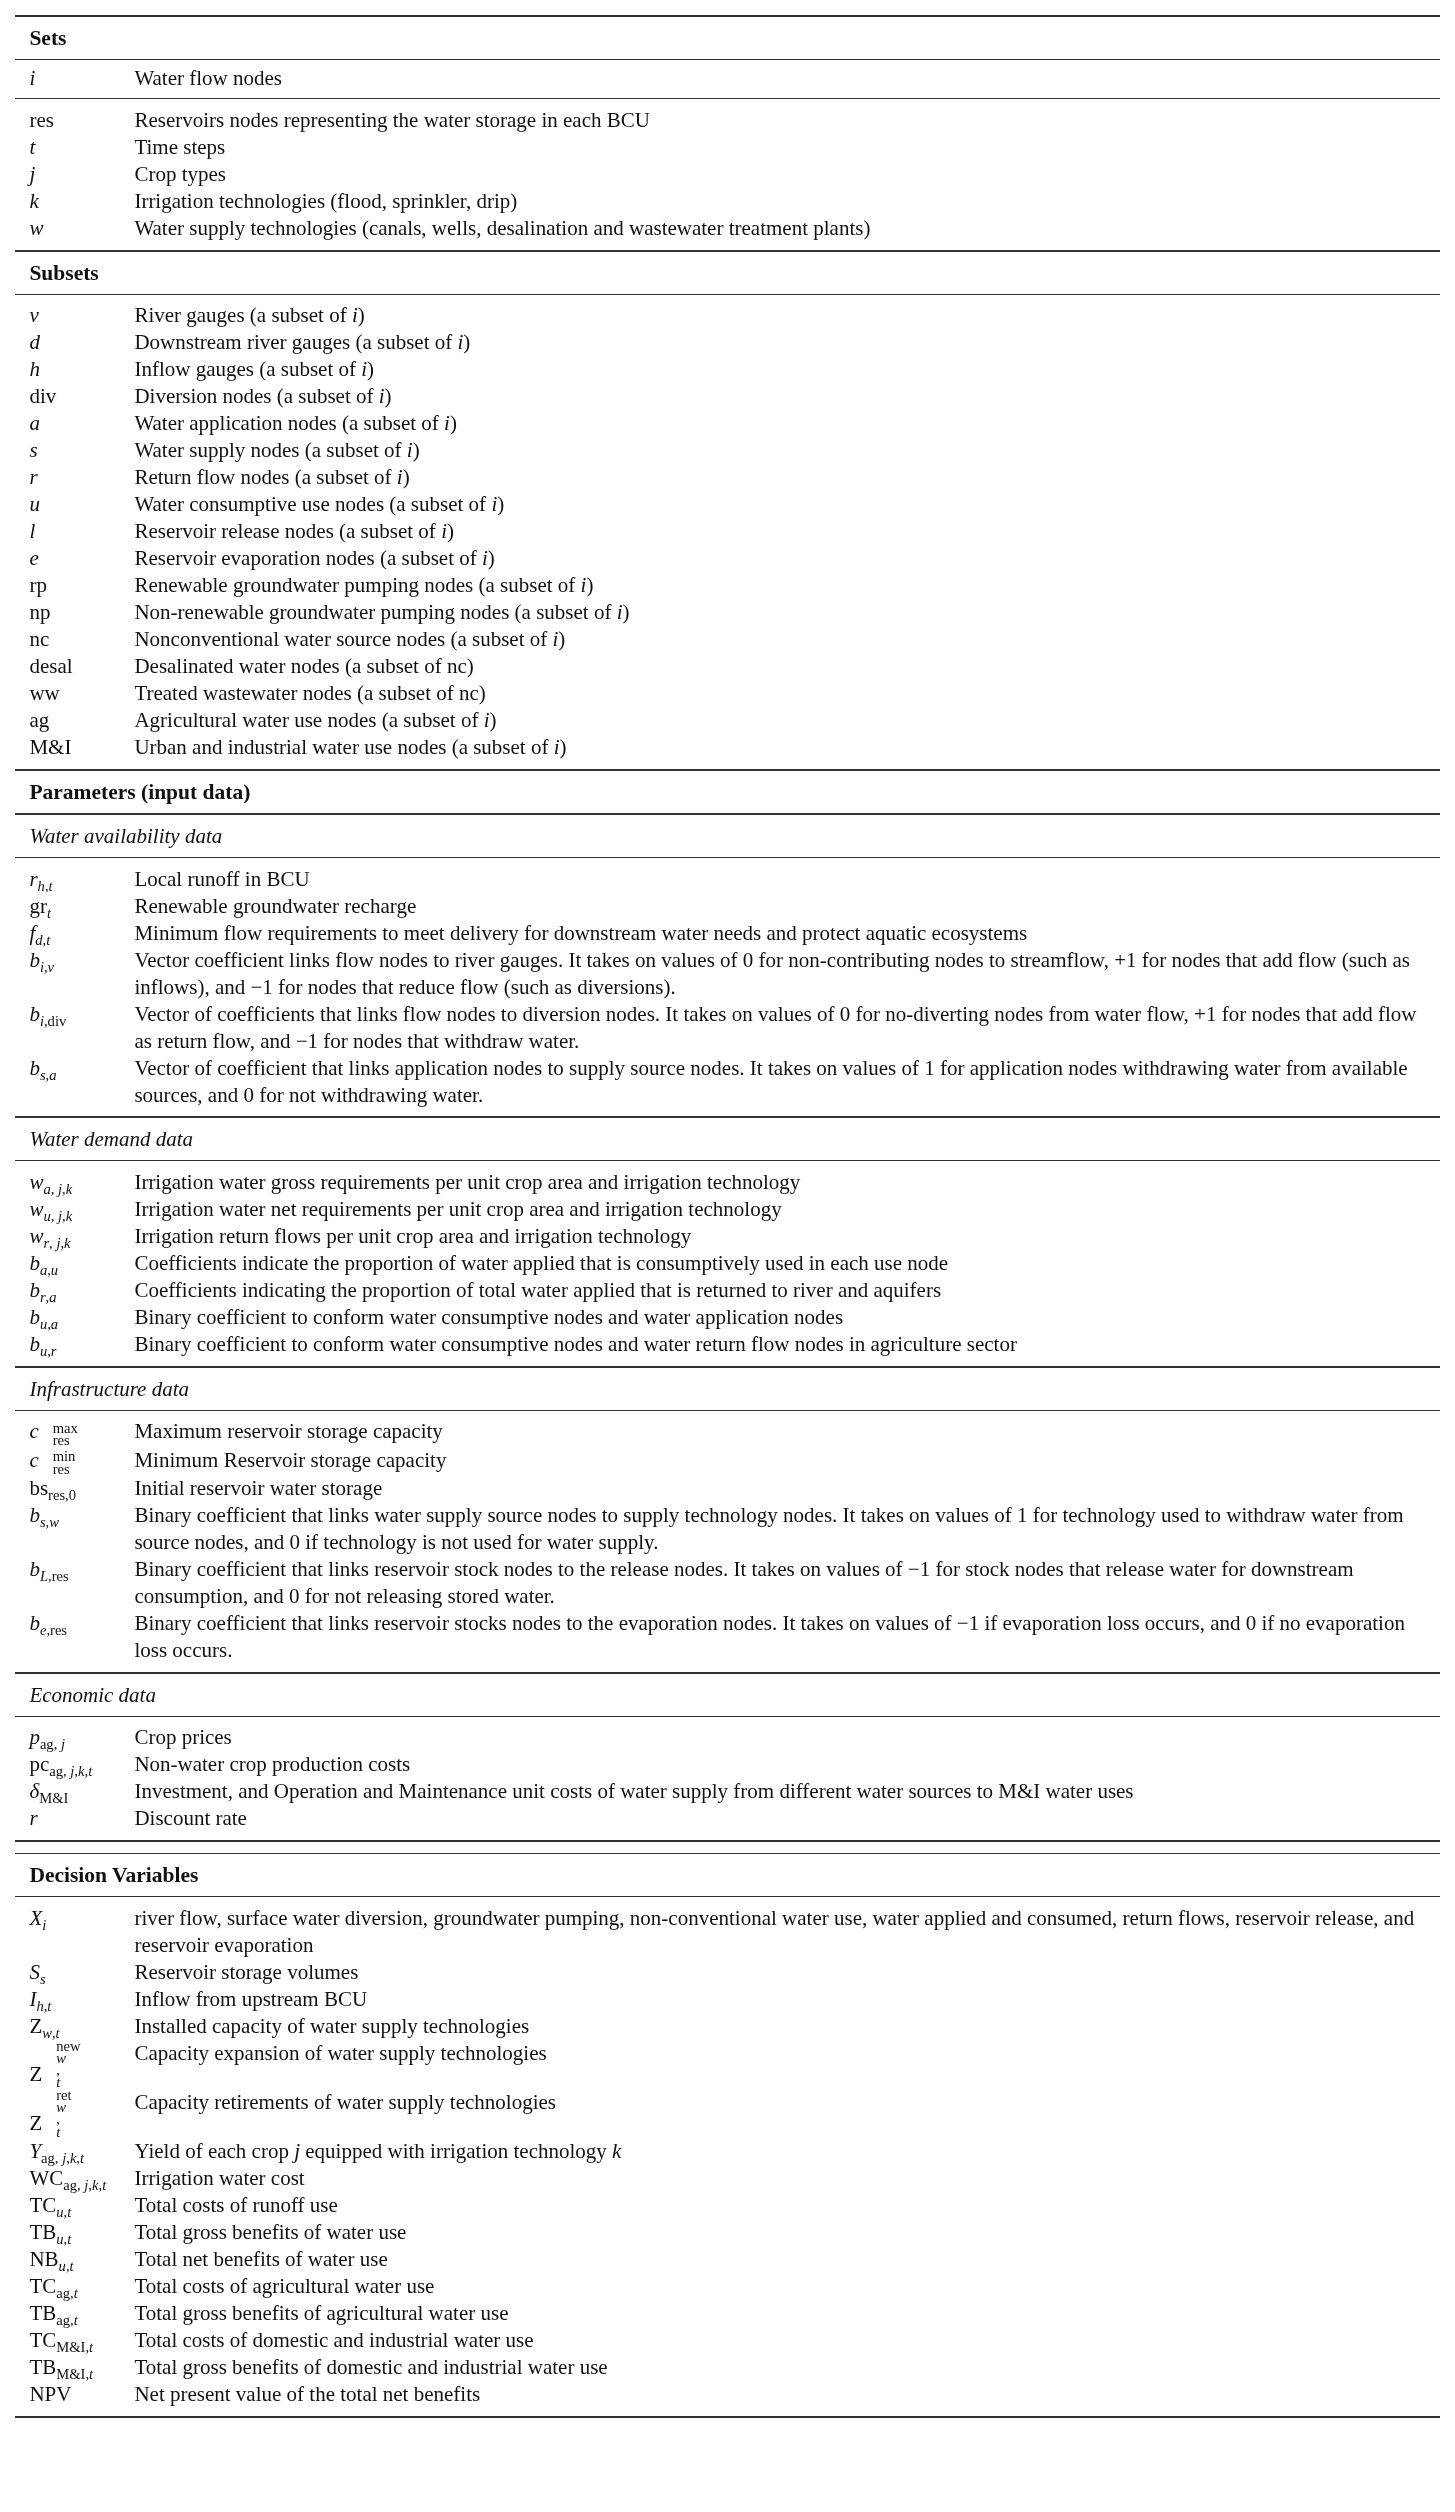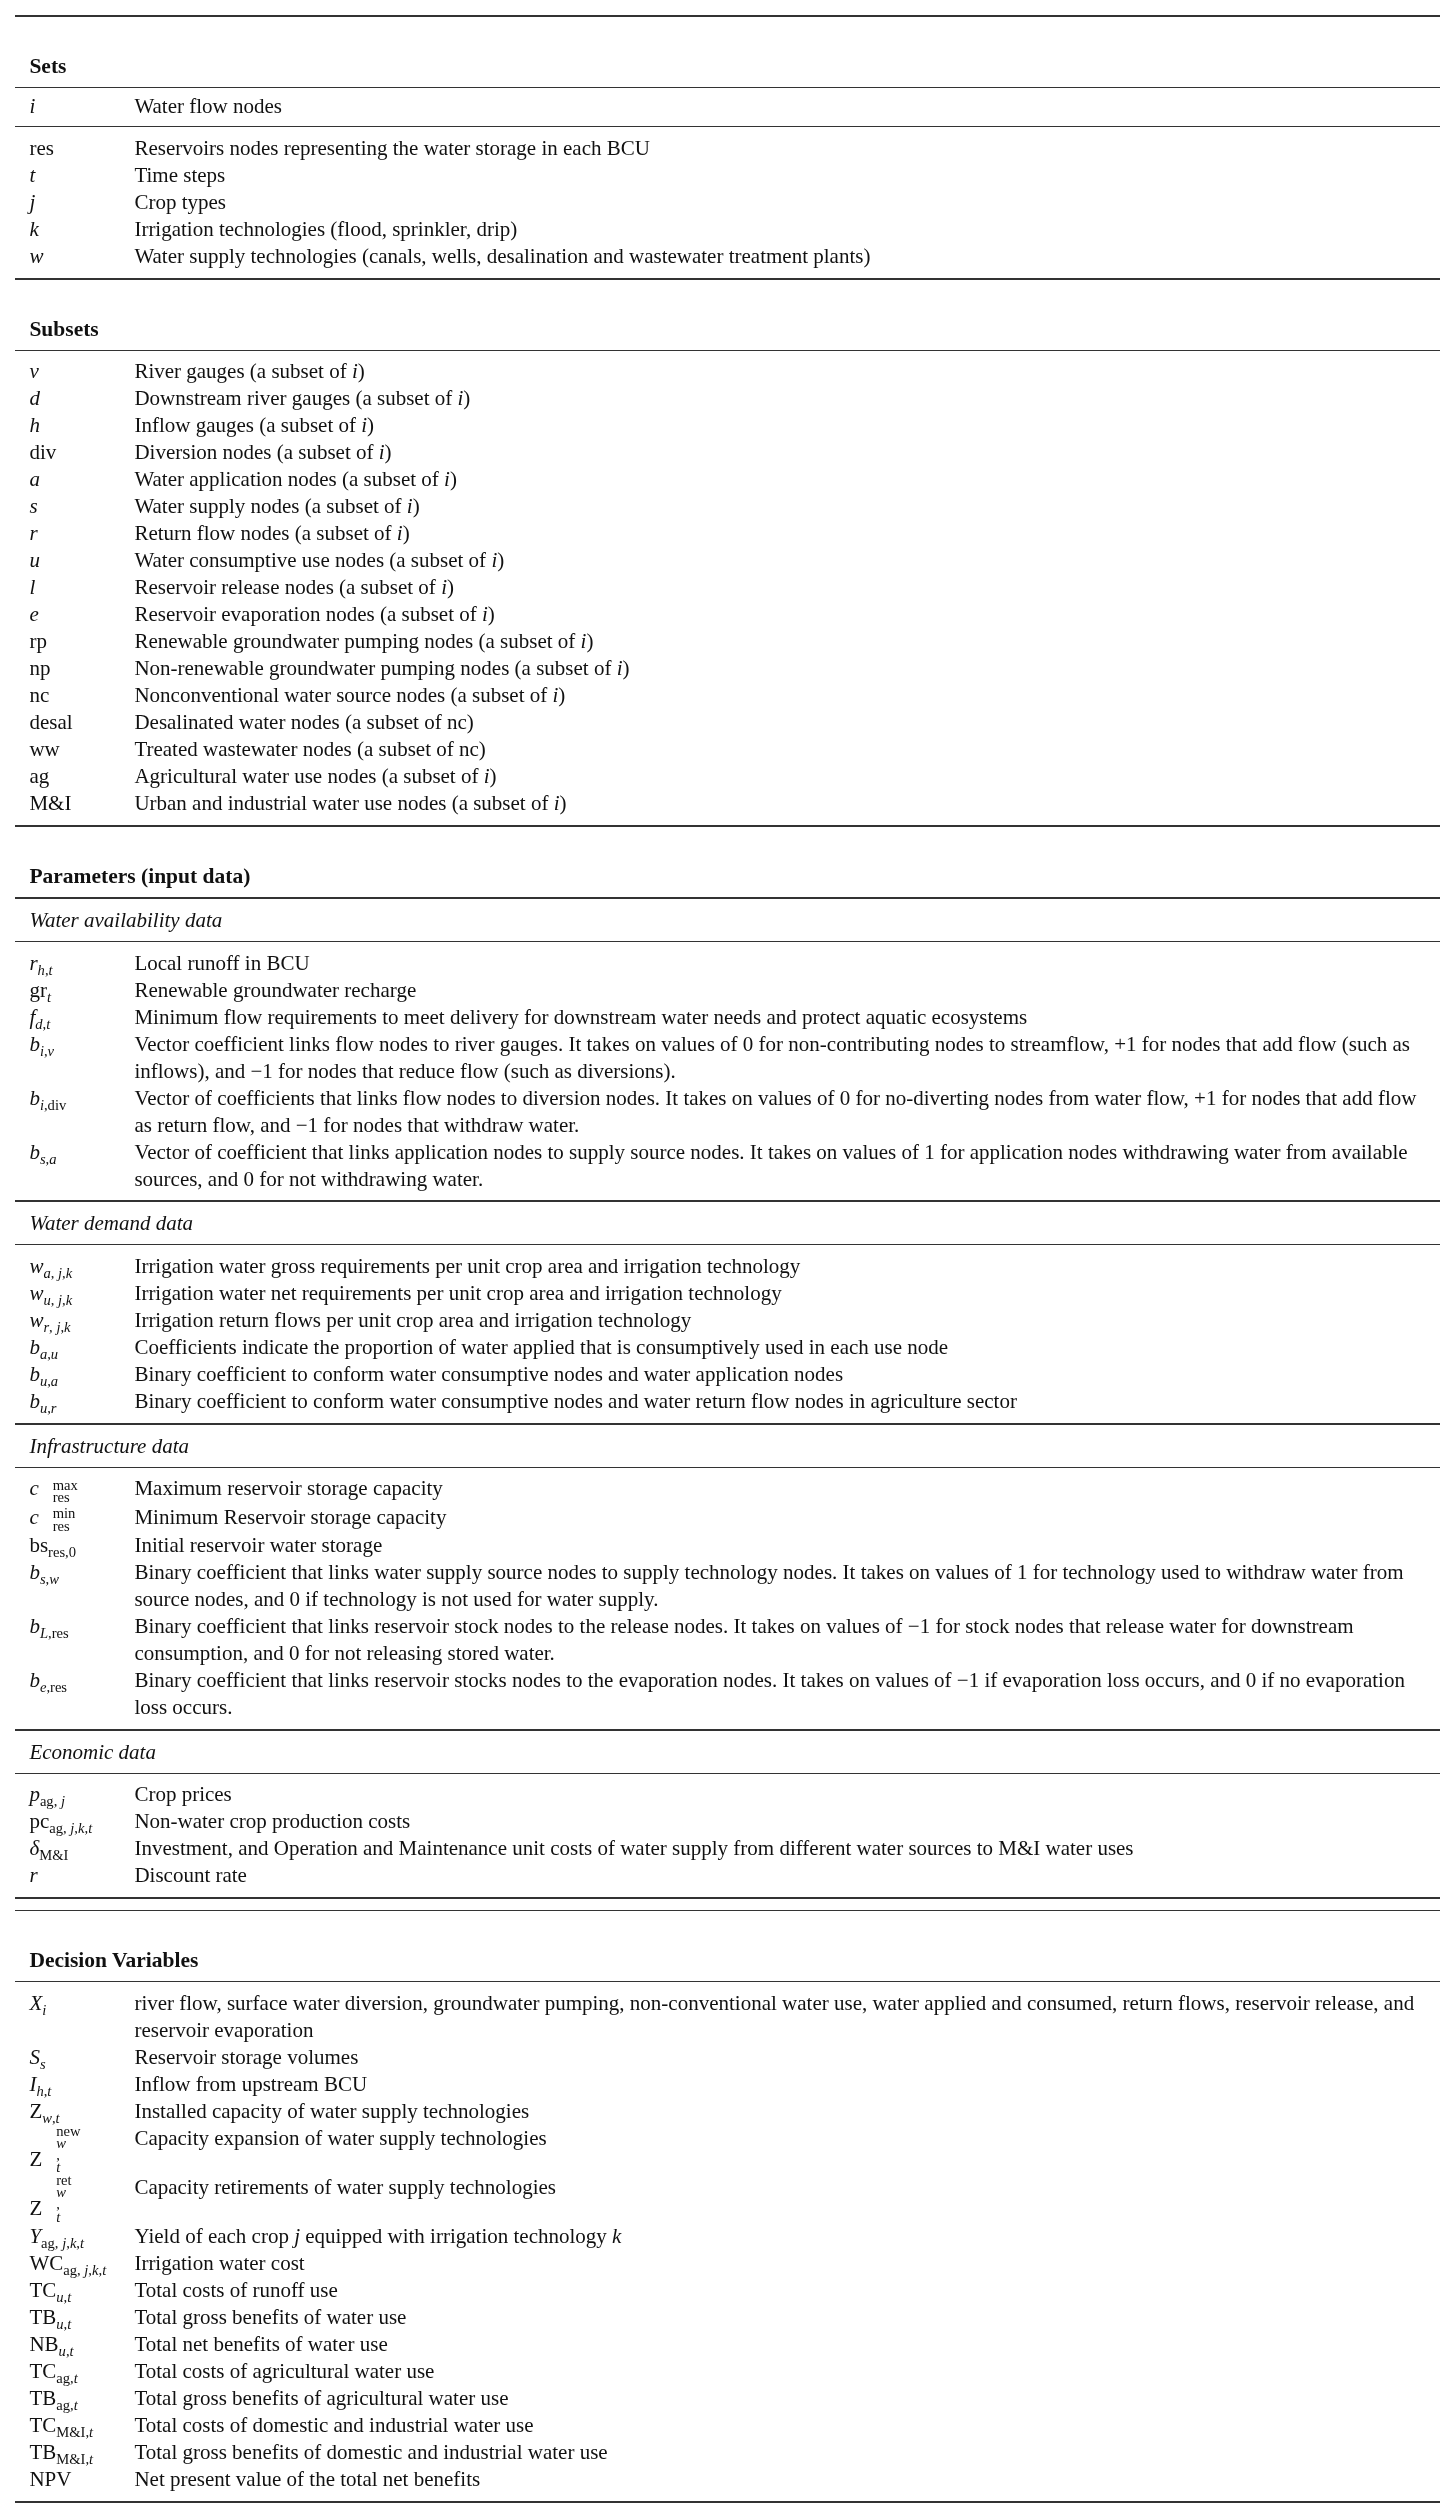--- a/index.html
+++ b/index.html
@@ -21,21 +21,20 @@
     height: 0;
     border-top: 2.3px solid #333333;
   }
   .rule.thin { border-top-width: 1.5px; }
   .section-head {
     height: 42px;
     line-height: 42px;
     padding-left: 14px;
     font-size: 21.5px;
     font-weight: bold;
-    margin-top: 28px;
   }
   .subsection-head {
     height: 42px;
     line-height: 42px;
     padding-left: 14px;
     font-size: 21px;
     font-style: italic;
   }
   .group { padding: 7.7px 0 7.7px 0; }
   .group.single { padding: 4.6px 0 6.2px 0; }
@@ -262,20 +261,26 @@
           <div>Irrigation return flows per unit crop area and irrigation technology</div>
         </div>
       </div>
       <div class="row">
         <div class="sym"><span class="it">b</span><sub><span class="it">a</span>,<span class="it">u</span></sub></div>
         <div class="desc">
           <div>Coefficients indicate the proportion of water applied that is consumptively used in each use node</div>
         </div>
       </div>
       <div class="row">
+        <div class="sym"><span class="it">b</span><sub><span class="it">r</span>,<span class="it">a</span></sub></div>
+        <div class="desc">
+          <div>Coefficients indicating the proportion of total water applied that is returned to river and aquifers</div>
+        </div>
+      </div>
+      <div class="row">
         <div class="sym"><span class="it">b</span><sub><span class="it">u</span>,<span class="it">a</span></sub></div>
         <div class="desc">
           <div>Binary coefficient to conform water consumptive nodes and water application nodes</div>
         </div>
       </div>
       <div class="row">
         <div class="sym"><span class="it">b</span><sub><span class="it">u</span>,<span class="it">r</span></sub></div>
         <div class="desc">
           <div>Binary coefficient to conform water consumptive nodes and water return flow nodes in agriculture sector</div>
         </div>

